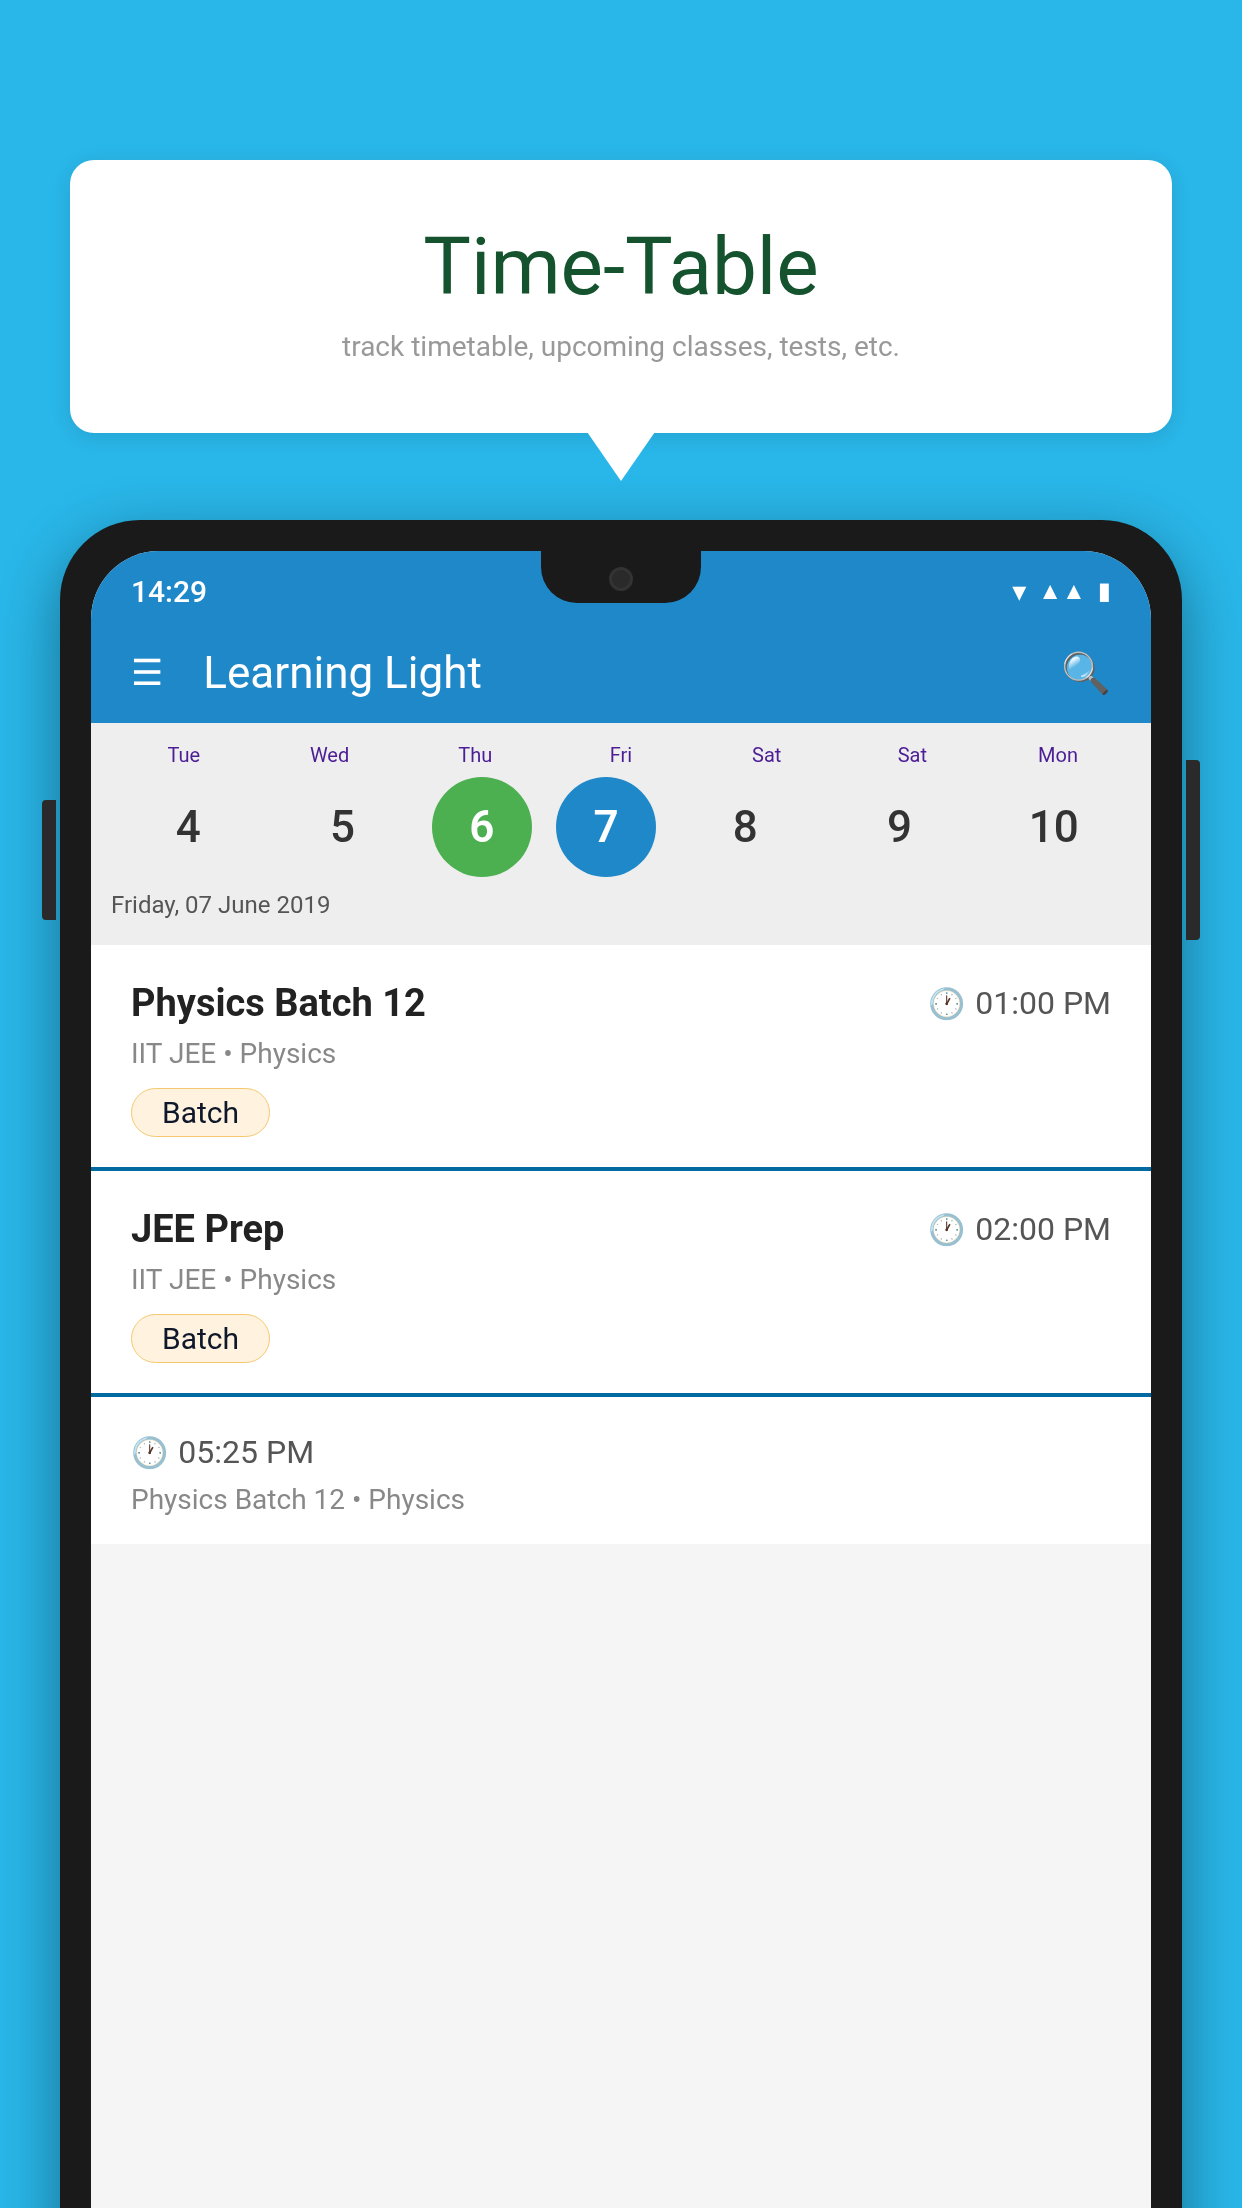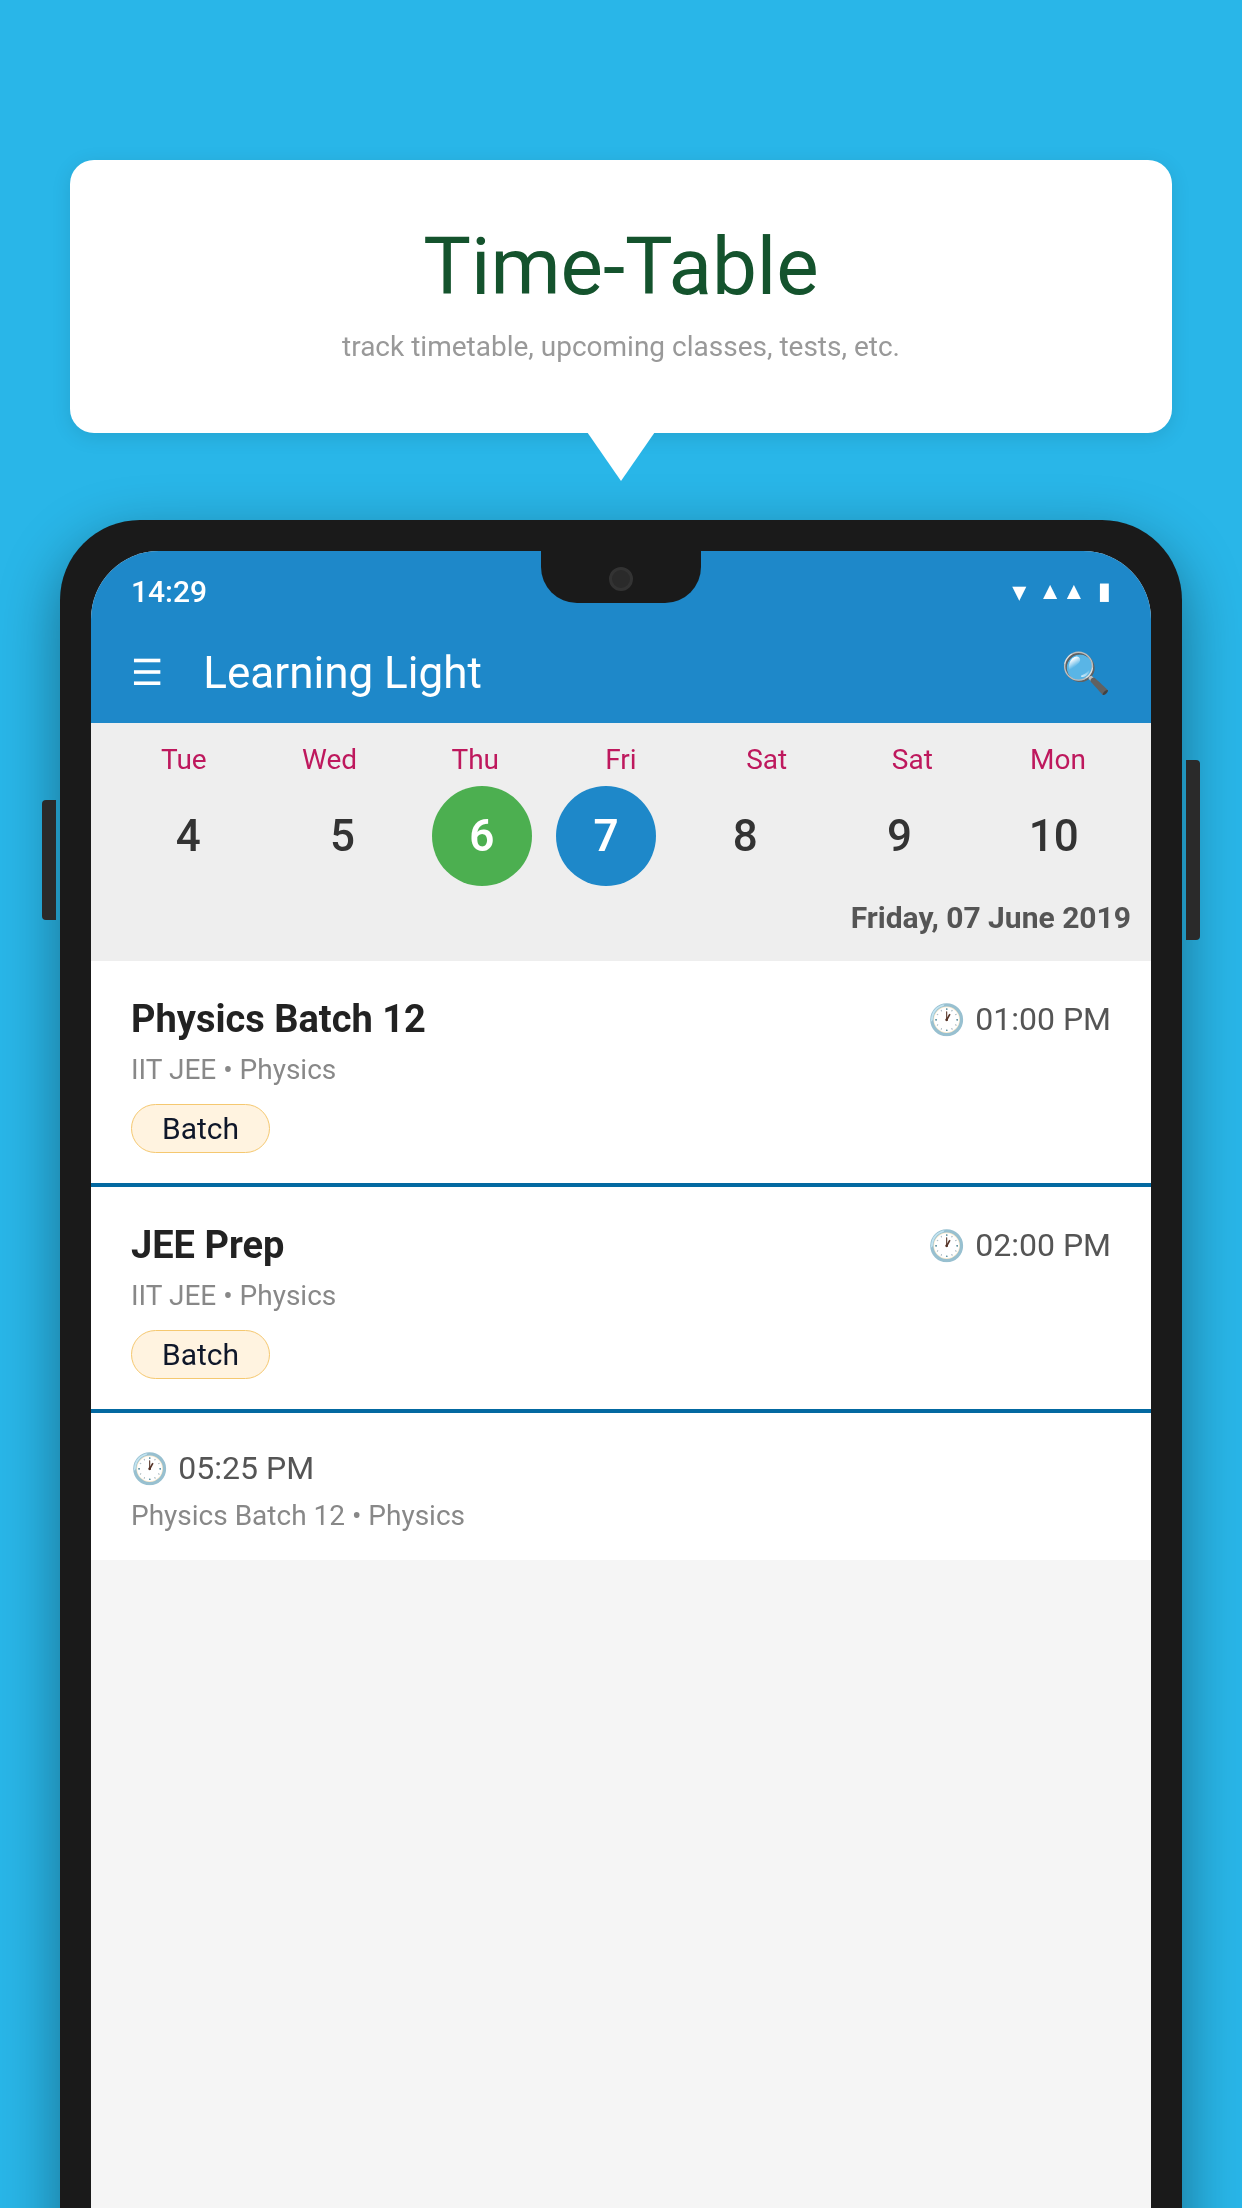--- a/index.html
+++ b/index.html
@@ -190,22 +190,22 @@
       padding: 20px 20px 10px;
     }
 
     .calendar-days-header {
       display: flex;
       justify-content: space-around;
       margin-bottom: 10px;
     }
 
     .day-label {
-      font-size: 28px;
-      color: #be185d;
+      font-size: 20px;
+      color: #4c1d95;
       font-weight: 400;
       width: 130px;
       text-align: center;
     }
 
     .calendar-dates {
       display: flex;
       justify-content: space-around;
       align-items: center;
       margin-bottom: 14px;
@@ -235,25 +235,24 @@
     .date-item.selected {
       background: #1e88c9;
       color: white;
       border-radius: 50%;
       width: 100px;
       height: 100px;
       font-weight: 600;
     }
 
     .selected-date-label {
-      text-align: right;
-      font-size: 30px;
+      text-align: left;
+      font-size: 24px;
       color: #555;
       padding-bottom: 16px;
-      font-weight: bold;
     }
 
     
     .schedule-list {
       background: white;
       overflow: hidden;
     }
 
     .schedule-item {
       padding: 36px 40px 30px;

